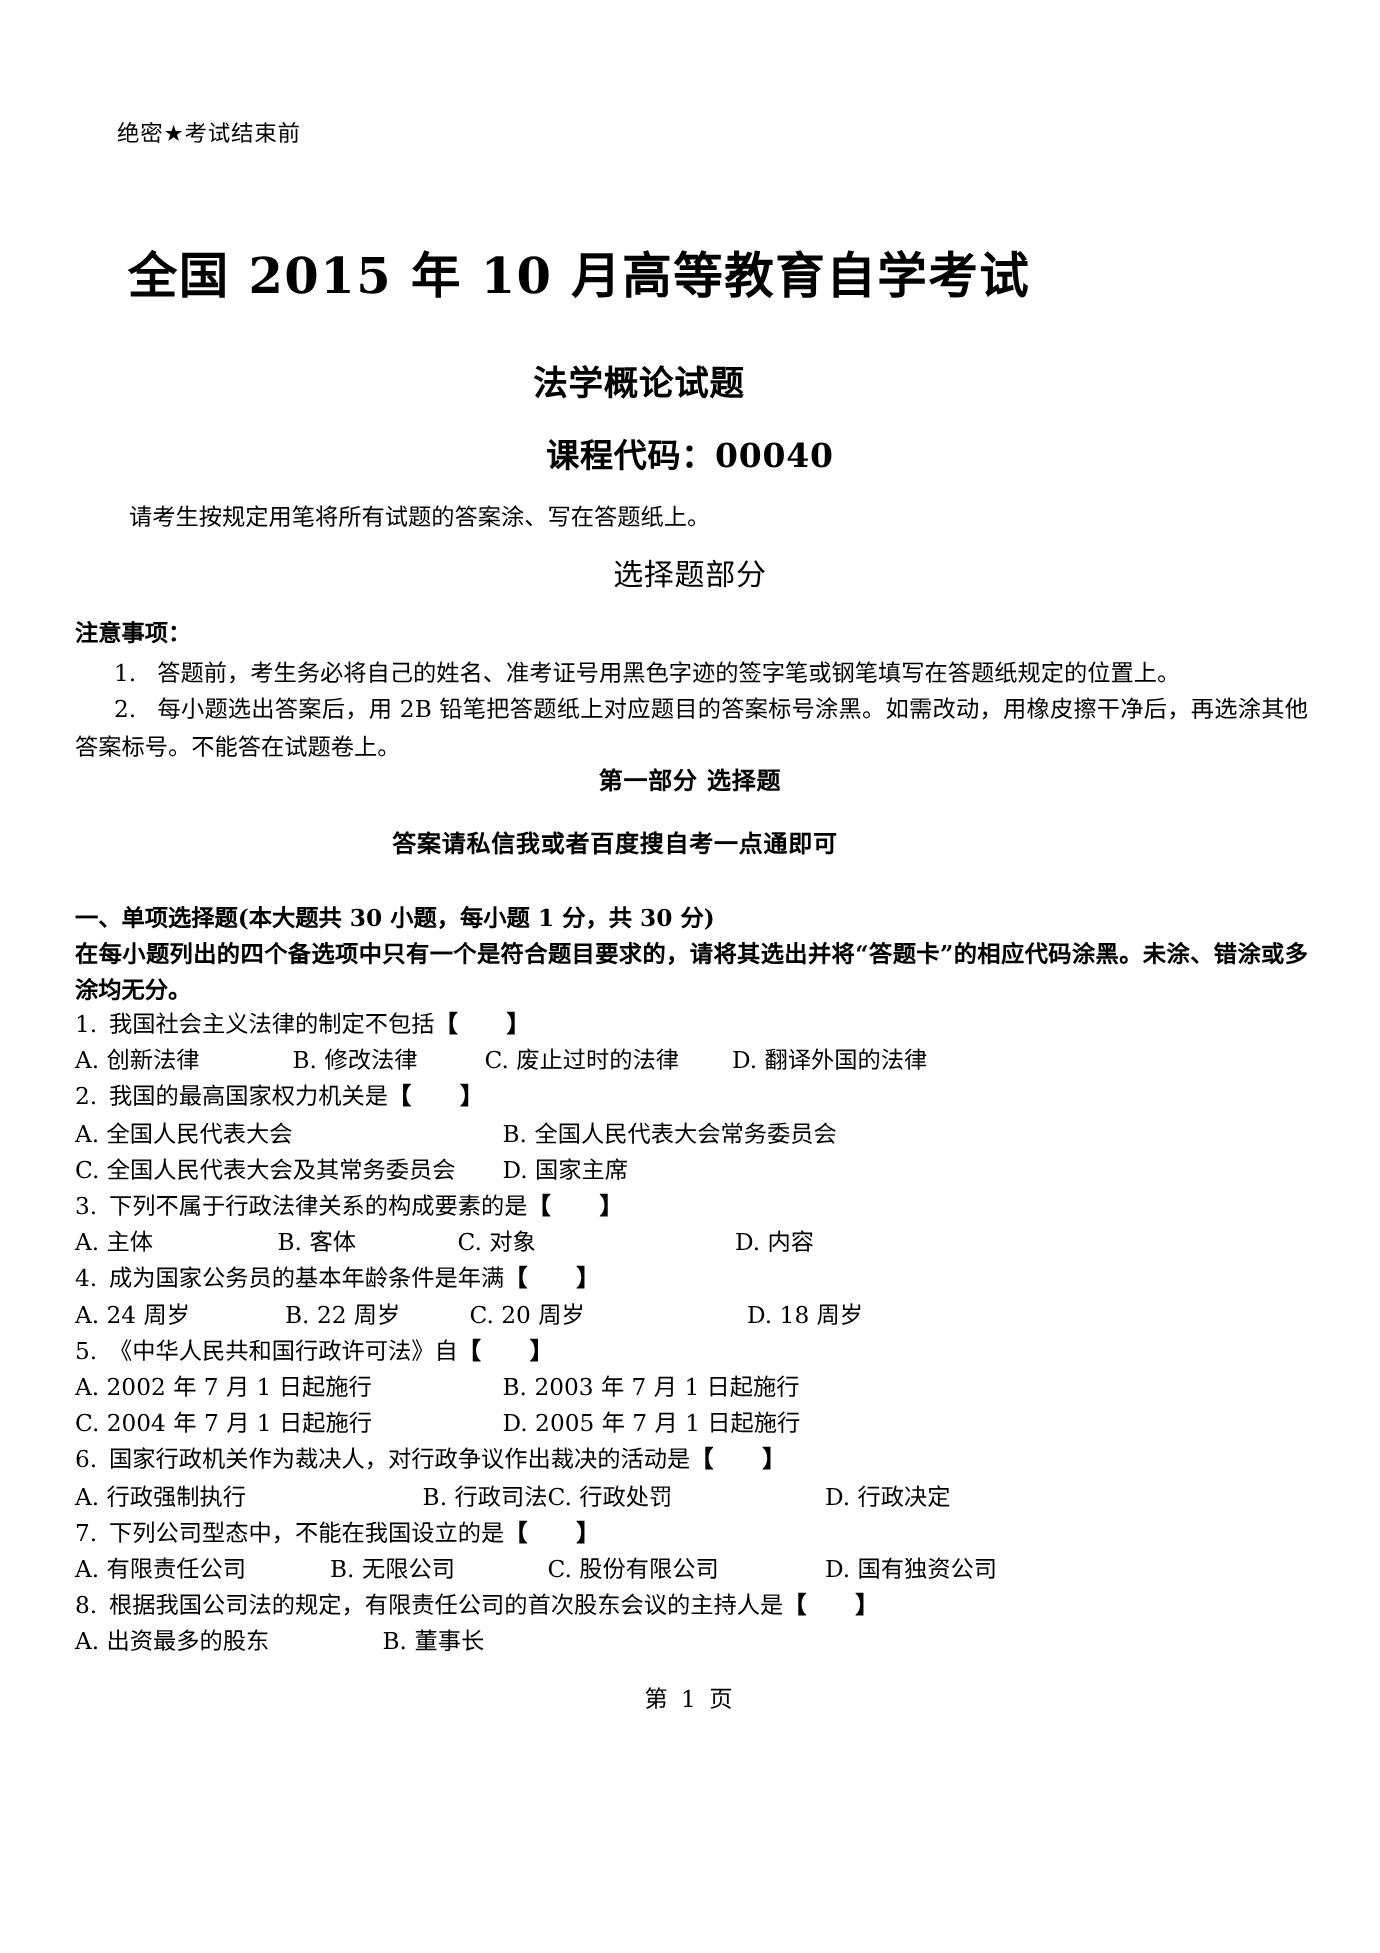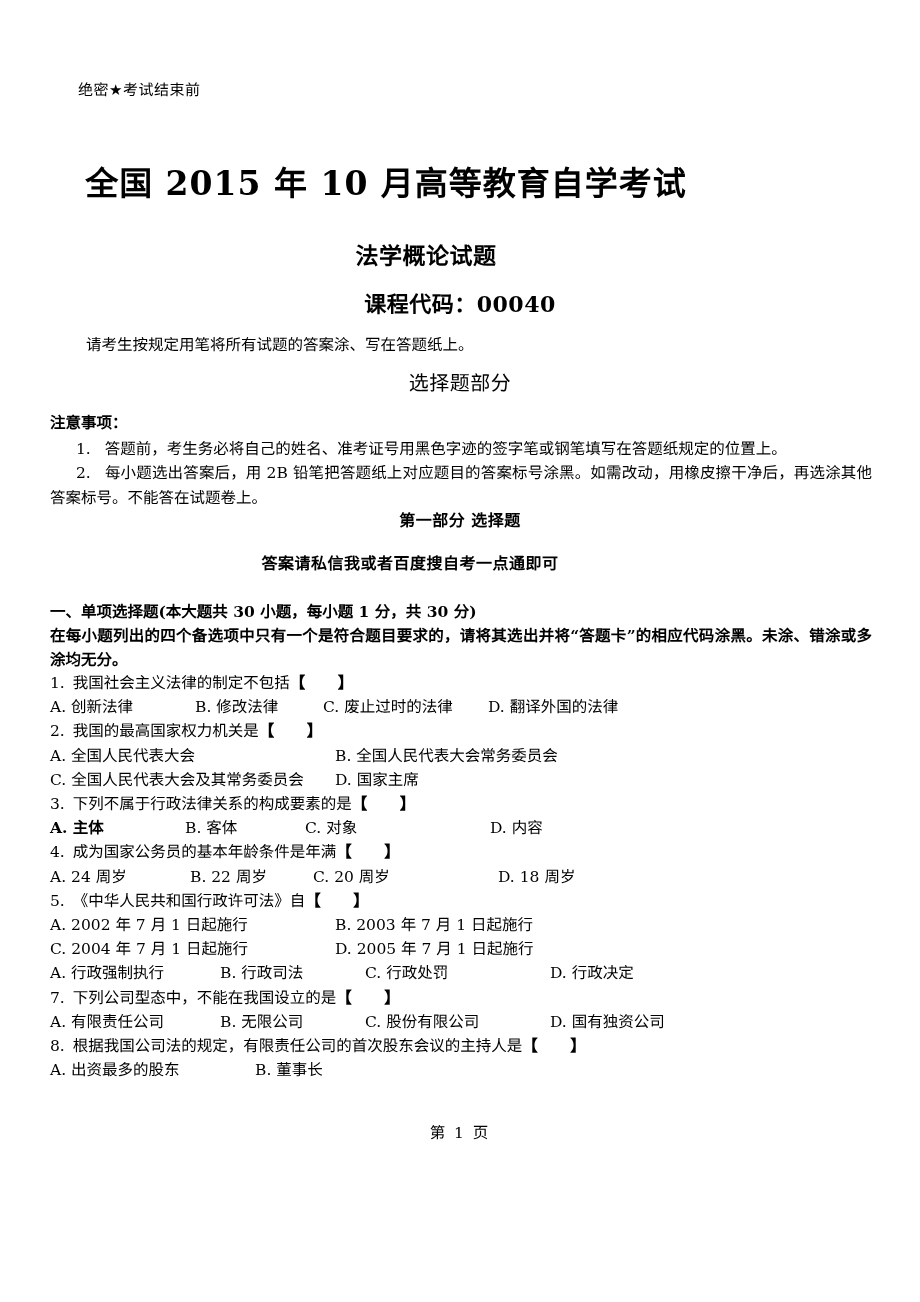--- a/index.html
+++ b/index.html
@@ -244,27 +244,28 @@
     <div class="ln2">在每小题列出的四个备选项中只有一个是符合题目要求的，请将其选出并将“答题卡”的相应代码涂黑。未涂、错涂或多涂均无分。</div>
   </div>
 
   <div class="questions">
       <div class="q-row q-stem"><span class="num">1.</span><span> 我国社会主义法律的制定不包括</span><span class="bracket">【　　】</span></div>
       <div class="q-row opt-row"><span class="opt" style="min-width: 145px;"><span>A.</span><span> 创新法律</span></span><span class="opt" style="min-width: 128px;"><span>B.</span><span> 修改法律</span></span><span class="opt" style="min-width: 165px;"><span>C.</span><span> 废止过时的法律</span></span><span class="opt"><span>D.</span><span> 翻译外国的法律</span></span></div>
       <div class="q-row q-stem"><span class="num">2.</span><span> 我国的最高国家权力机关是</span><span class="bracket">【　　】</span></div>
       <div class="q-row opt-row"><span class="opt" style="min-width: 285px;"><span>A.</span><span> 全国人民代表大会</span></span><span class="opt"><span>B.</span><span> 全国人民代表大会常务委员会</span></span></div>
       <div class="q-row opt-row"><span class="opt" style="min-width: 285px;"><span>C.</span><span> 全国人民代表大会及其常务委员会</span></span><span class="opt"><span>D.</span><span> 国家主席</span></span></div>
       <div class="q-row q-stem"><span class="num">3.</span><span> 下列不属于行政法律关系的构成要素的是</span><span class="bracket">【　　】</span></div>
-      <div class="q-row opt-row"><span class="opt" style="min-width: 135px; font-weight: bold;"><span>A.</span><span> 主体</span></span><span class="opt" style="min-width: 120px;"><span>B.</span><span> 客体</span></span><span class="opt" style="min-width: 185px;"><span>C.</span><span> 对象</span></span><span class="opt"><span>D.</span><span> 内容</span></span></div>
+      <div class="q-row opt-row"><span class="opt" style="min-width: 135px;"><span>A.</span><span> 主体</span></span><span class="opt" style="min-width: 120px;"><span>B.</span><span> 客体</span></span><span class="opt" style="min-width: 185px;"><span>C.</span><span> 对象</span></span><span class="opt"><span>D.</span><span> 内容</span></span></div>
       <div class="q-row q-stem"><span class="num">4.</span><span> 成为国家公务员的基本年龄条件是年满</span><span class="bracket">【　　】</span></div>
       <div class="q-row opt-row"><span class="opt" style="min-width: 140px;"><span>A.</span><span> 24 周岁</span></span><span class="opt" style="min-width: 123px;"><span>B.</span><span> 22 周岁</span></span><span class="opt" style="min-width: 185px;"><span>C.</span><span> 20 周岁</span></span><span class="opt"><span>D.</span><span> 18 周岁</span></span></div>
       <div class="q-row q-stem"><span class="num">5.</span><span> 《中华人民共和国行政许可法》自</span><span class="bracket">【　　】</span></div>
       <div class="q-row opt-row"><span class="opt" style="min-width: 285px;"><span>A.</span><span> 2002 年 7 月 1 日起施行</span></span><span class="opt"><span>B.</span><span> 2003 年 7 月 1 日起施行</span></span></div>
       <div class="q-row opt-row"><span class="opt" style="min-width: 285px;"><span>C.</span><span> 2004 年 7 月 1 日起施行</span></span><span class="opt"><span>D.</span><span> 2005 年 7 月 1 日起施行</span></span></div>
-      <div class="q-row opt-row"><span class="opt" style="min-width: 170px;"><span>A.</span><span> 行政强制执行</span></span><span class="opt" style="min-width: 145px;"><span>B.</span><span> 行政司法</span></span><span class="opt" style="min-width: 185px;"><span>C.</span><span> 行政处罚</span></span><span class="opt"><span>D.</span><span> 行政决定</span></span></div>
+      <div class="q-row q-stem"><span class="num">6.</span><span> 国家行政机关作为裁决人，对行政争议作出裁决的活动是</span><span class="bracket">【　　】</span></div>
+      <div class="q-row opt-row"><span class="opt" style="min-width: 170px;"><span>A.</span><span> 行政强制执行</span></span><span class="opt" style="min-width: 145px; text-align: right;"><span>B.</span><span> 行政司法</span></span><span class="opt" style="min-width: 185px;"><span>C.</span><span> 行政处罚</span></span><span class="opt"><span>D.</span><span> 行政决定</span></span></div>
       <div class="q-row q-stem"><span class="num">7.</span><span> 下列公司型态中，不能在我国设立的是</span><span class="bracket">【　　】</span></div>
       <div class="q-row opt-row"><span class="opt" style="min-width: 170px;"><span>A.</span><span> 有限责任公司</span></span><span class="opt" style="min-width: 145px;"><span>B.</span><span> 无限公司</span></span><span class="opt" style="min-width: 185px;"><span>C.</span><span> 股份有限公司</span></span><span class="opt"><span>D.</span><span> 国有独资公司</span></span></div>
       <div class="q-row q-stem"><span class="num">8.</span><span> 根据我国公司法的规定，有限责任公司的首次股东会议的主持人是</span><span class="bracket">【　　】</span></div>
       <div class="q-row opt-row"><span class="opt" style="min-width: 205px;"><span>A.</span><span> 出资最多的股东</span></span><span class="opt"><span>B.</span><span> 董事长</span></span></div>
     </div>
 
   <div class="page-footer">第 1 页</div>
 
 </div>
 

